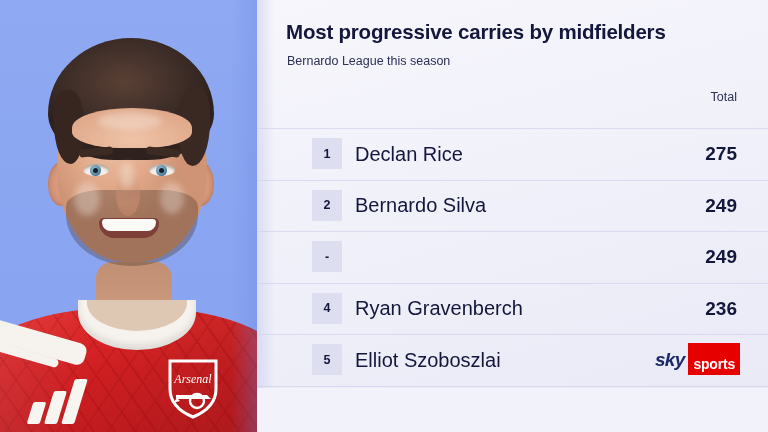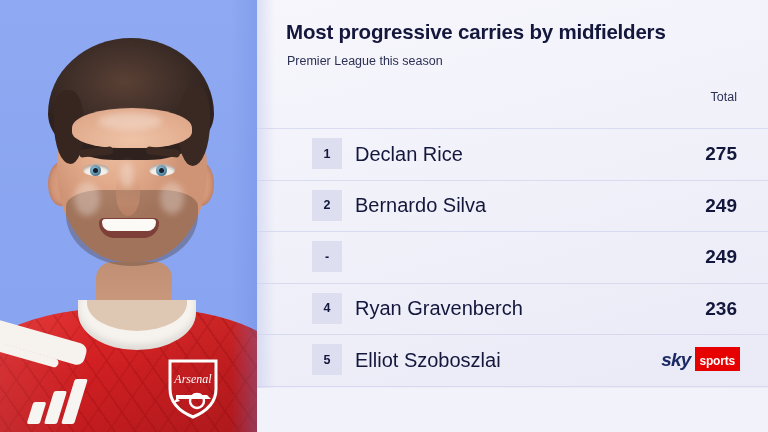--- a/index.html
+++ b/index.html
@@ -419,24 +419,24 @@
     font-weight: bold;
     font-style: italic;
     color: #1b2a66;
     letter-spacing: -0.8px;
     line-height: 1;
     padding-right: 4px;
   }
   .logo .sports {
     background: #e60000;
     color: #ffffff;
-    font-size: 12px;
+    font-size: 14px;
     font-weight: bold;
     line-height: 1;
-    padding: 8px 5px 4px 5px;
+    padding: 14px 5px 4px 5px;
     letter-spacing: -0.2px;
   }
 </style>
 </head>
 <body>
 
 <div id="graphic">
 
   <div class="photo-panel">
     <div class="player">
@@ -496,21 +496,21 @@
         </svg>
       </div>
 
     </div>
     <div class="edge-shade"></div>
   </div>
 
   <div class="content">
 
     <div class="title">Most progressive carries by midfielders</div>
-    <div class="subtitle">Premier League this season</div>
+    <div class="subtitle">Bernardo League this season</div>
     <div class="total-header">Total</div>
 
     <div class="table">
 
       <div class="row">
         <div class="rank">1</div>
         <div class="name">Declan Rice</div>
         <div class="value">275</div>
       </div>
 

